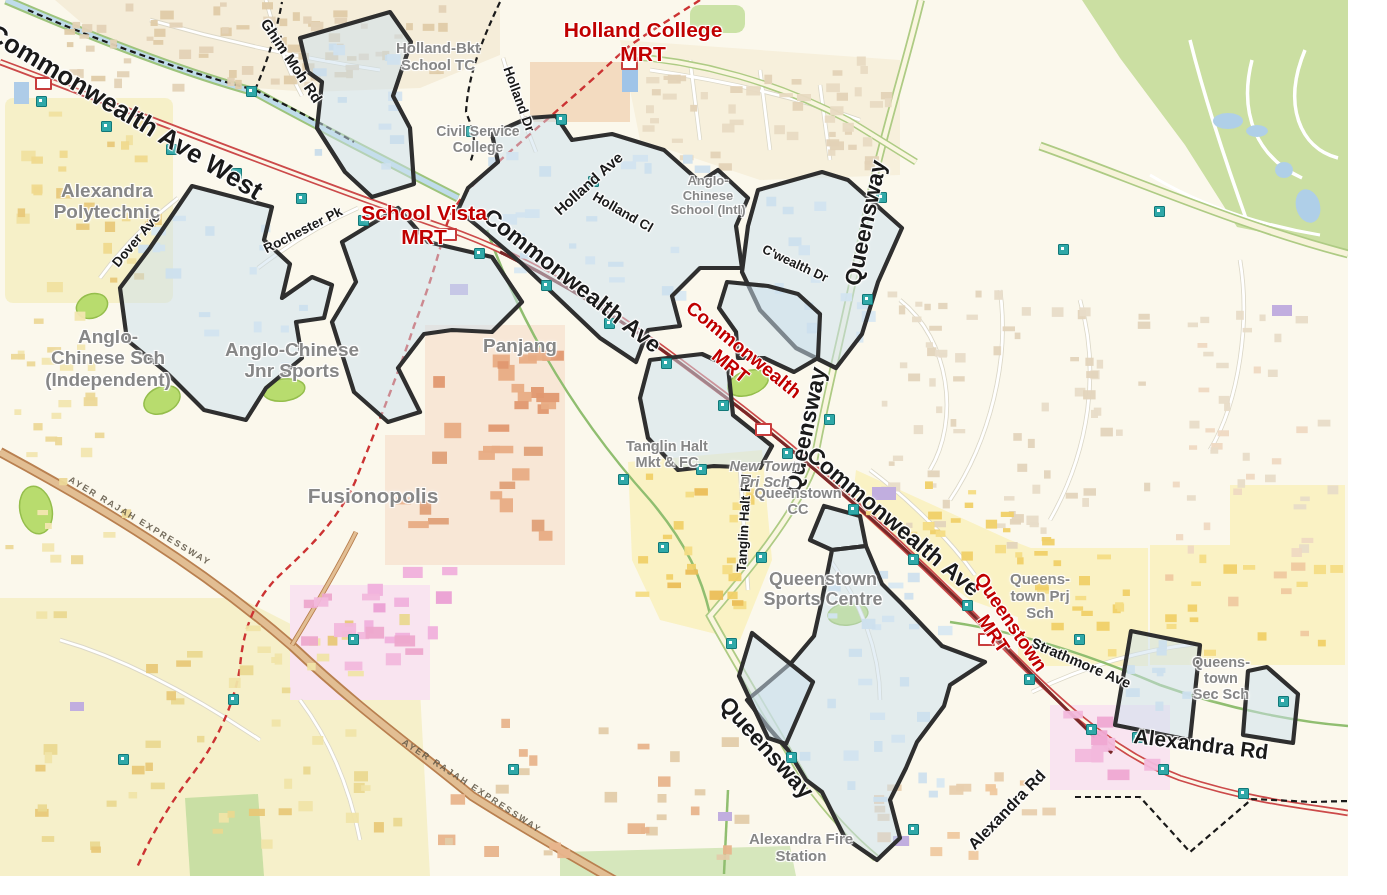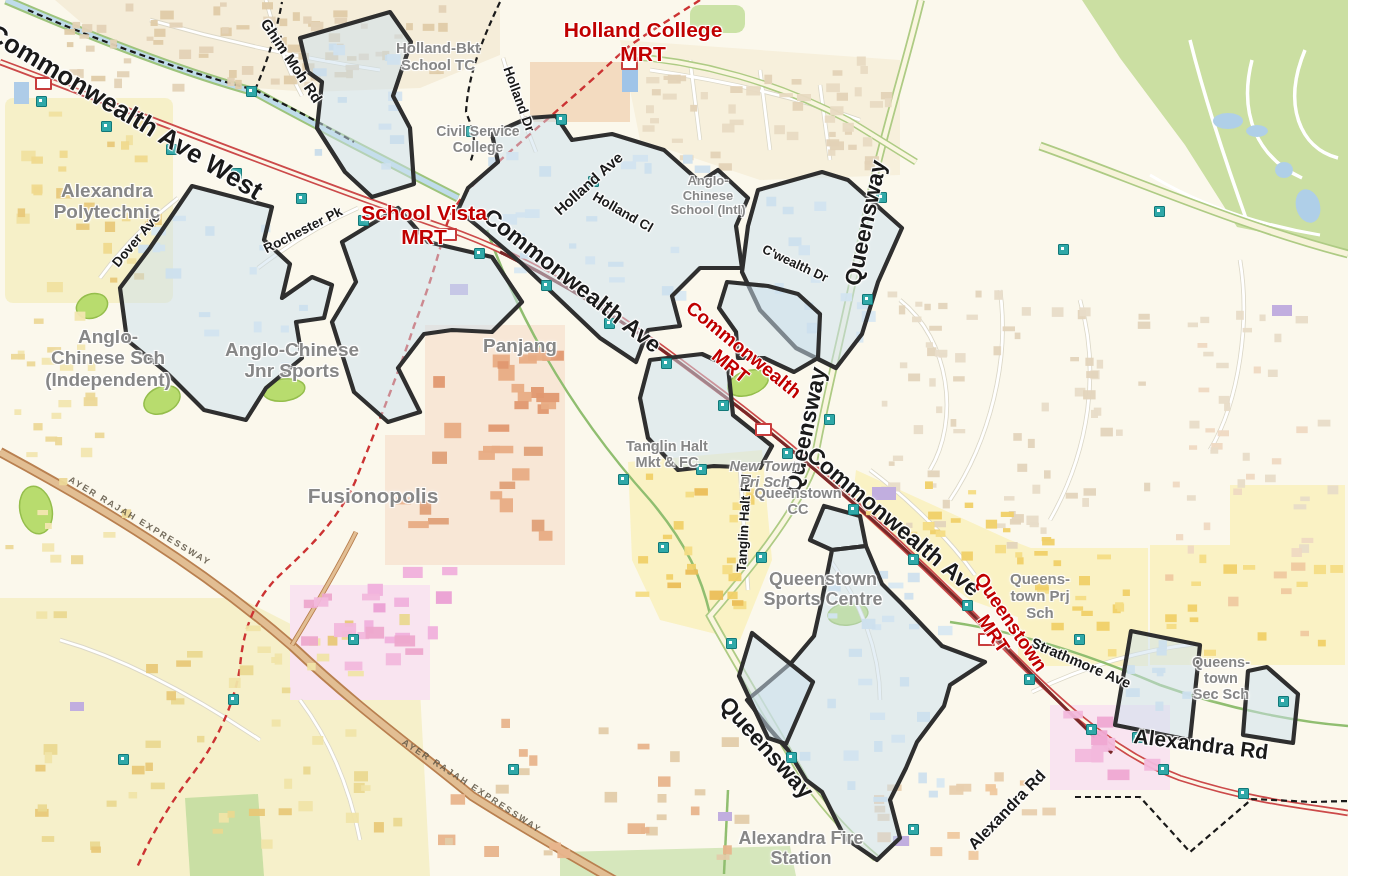--- a/index.html
+++ b/index.html
@@ -917,17 +917,17 @@
         <div class="lbl place-lbl" style="left: 798px; top: 501px; font-size: 14.5px; transform: translate(-50%, -50%) rotate(0deg);">Queenstown
 CC</div>
         <div class="lbl place-lbl" style="left: 823px; top: 589px; font-size: 18px; transform: translate(-50%, -50%) rotate(0deg);">Queenstown
 Sports Centre</div>
         <div class="lbl place-lbl" style="left: 1040px; top: 596px; font-size: 15px; transform: translate(-50%, -50%) rotate(0deg);">Queens-
 town Prj
 Sch</div>
         <div class="lbl place-lbl" style="left: 1221px; top: 678px; font-size: 14.5px; transform: translate(-50%, -50%) rotate(0deg);">Queens-
 town
 Sec Sch</div>
-        <div class="lbl place-lbl" style="left: 801px; top: 848px; font-size: 18px; transform: translate(-50%, -50%) rotate(0deg);">Alexandra Fire
+        <div class="lbl place-lbl" style="left: 801px; top: 848px; font-size: 15px; transform: translate(-50%, -50%) rotate(0deg);">Alexandra Fire
 Station</div>
       </div>
   </div>
 </div>
 
 </body></html>

